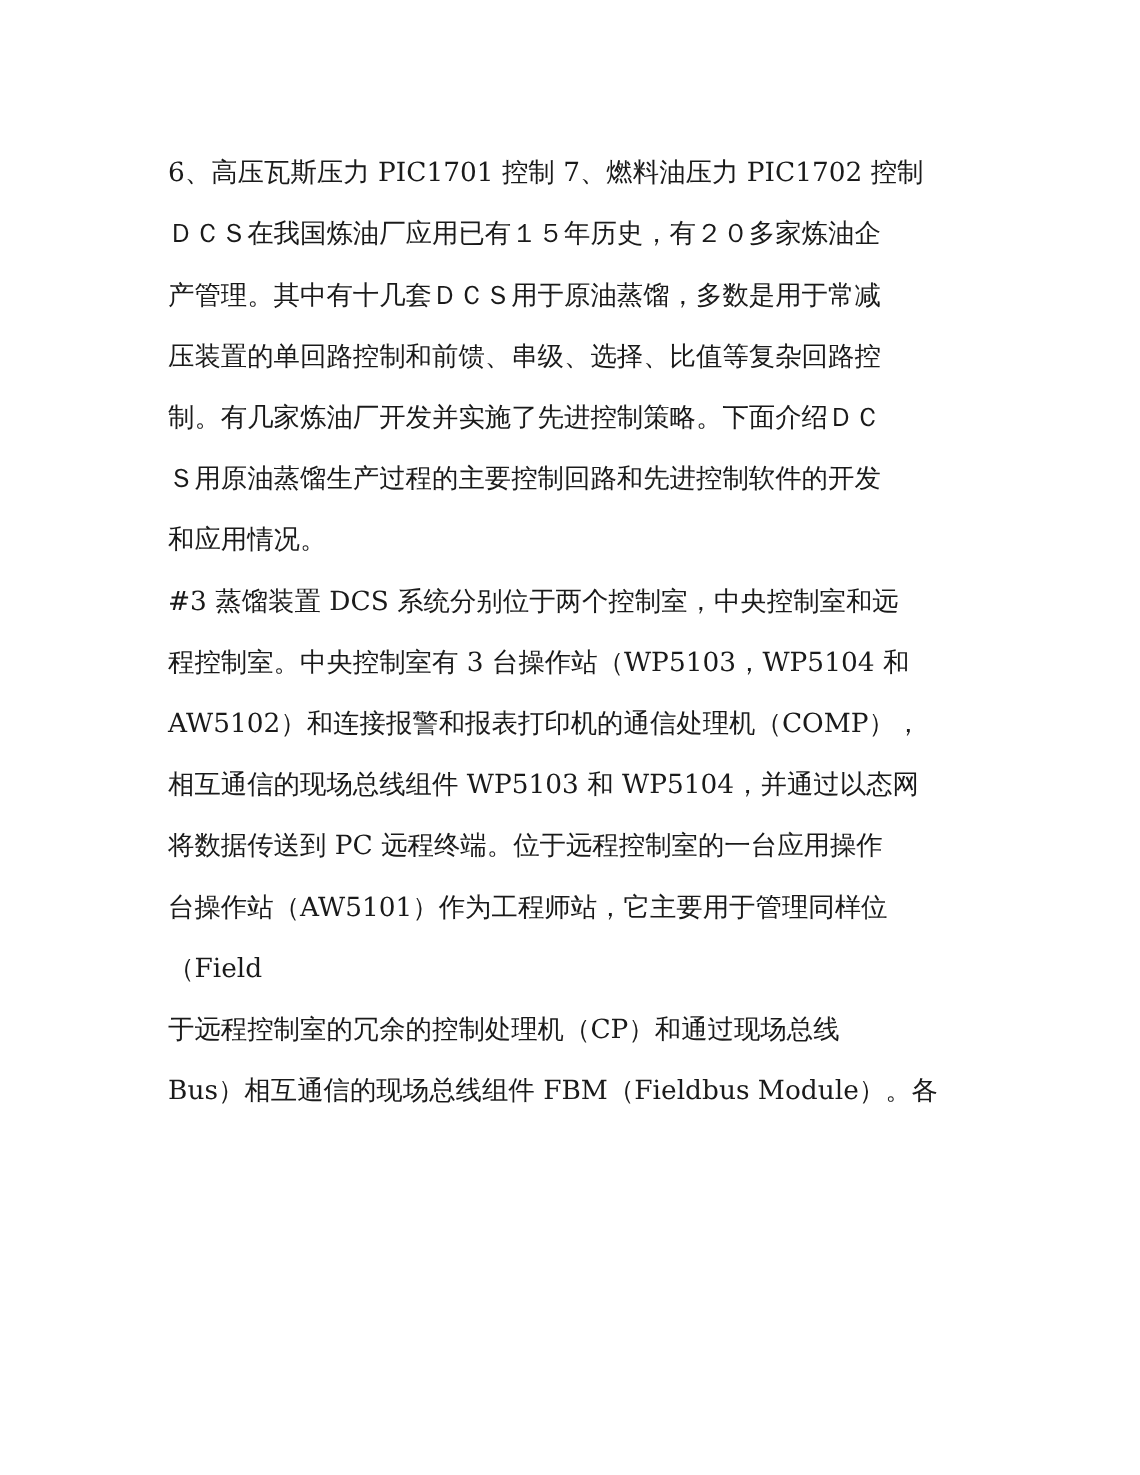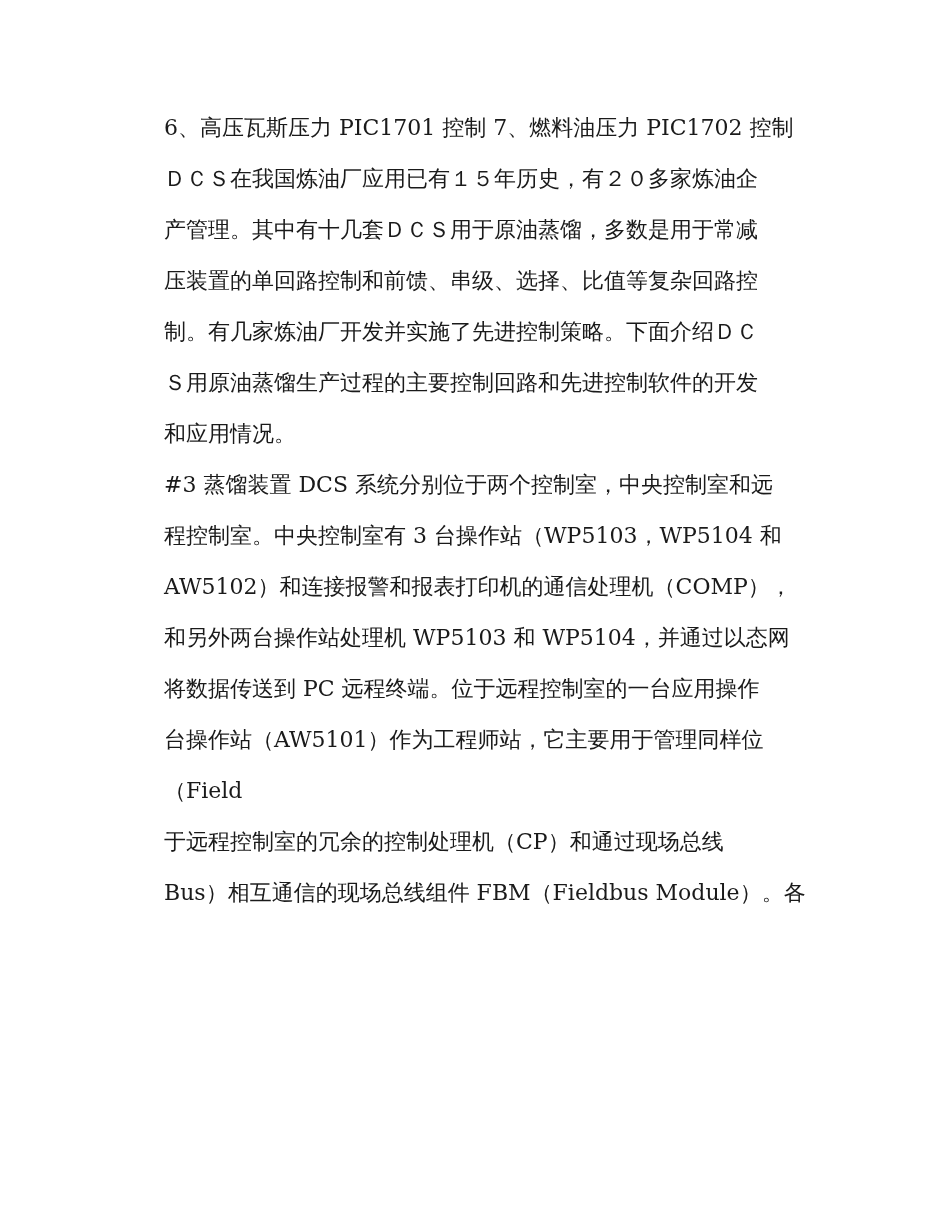--- a/index.html
+++ b/index.html
@@ -11,23 +11,22 @@
       width: 950px;
       height: 1229px;
       position: relative;
       overflow: hidden;
       font-family: "DejaVu Serif", "Liberation Serif", serif;
       color: #1a1a1a;
     }
     .page {
       position: absolute;
       left: 140px;
-      top: 102px;
+      top: 119px;
       width: 680px;
-      margin-left: 24px;
     }
     .line {
       font-size: 22px;
       line-height: 51px;
       height: 51px;
       white-space: nowrap;
       letter-spacing: 0px;
     }
   </style>
 </head>
@@ -37,19 +36,19 @@
   <div class="line">6、高压瓦斯压力 PIC1701 控制 7、燃料油压力 PIC1702 控制</div>
   <div class="line">ＤＣＳ在我国炼油厂应用已有１５年历史，有２０多家炼油企</div>
   <div class="line">产管理。其中有十几套ＤＣＳ用于原油蒸馏，多数是用于常减</div>
   <div class="line">压装置的单回路控制和前馈、串级、选择、比值等复杂回路控</div>
   <div class="line">制。有几家炼油厂开发并实施了先进控制策略。下面介绍ＤＣ</div>
   <div class="line">Ｓ用原油蒸馏生产过程的主要控制回路和先进控制软件的开发</div>
   <div class="line">和应用情况。</div>
   <div class="line">#3 蒸馏装置 DCS 系统分别位于两个控制室，中央控制室和远</div>
   <div class="line">程控制室。中央控制室有 3 台操作站（WP5103，WP5104 和</div>
   <div class="line">AW5102）和连接报警和报表打印机的通信处理机（COMP），</div>
-  <div class="line">和另外两台操作站处理机 WP5103 和 WP5104，并通过以态网</div>
+  <div class="line">相互通信的现场总线组件 WP5103 和 WP5104，并通过以态网</div>
   <div class="line">将数据传送到 PC 远程终端。位于远程控制室的一台应用操作</div>
   <div class="line">台操作站（AW5101）作为工程师站，它主要用于管理同样位</div>
   <div class="line">（Field</div>
   <div class="line">于远程控制室的冗余的控制处理机（CP）和通过现场总线</div>
   <div class="line">Bus）相互通信的现场总线组件 FBM（Fieldbus Module）。各</div>
 </div>
 
 </body></html>

